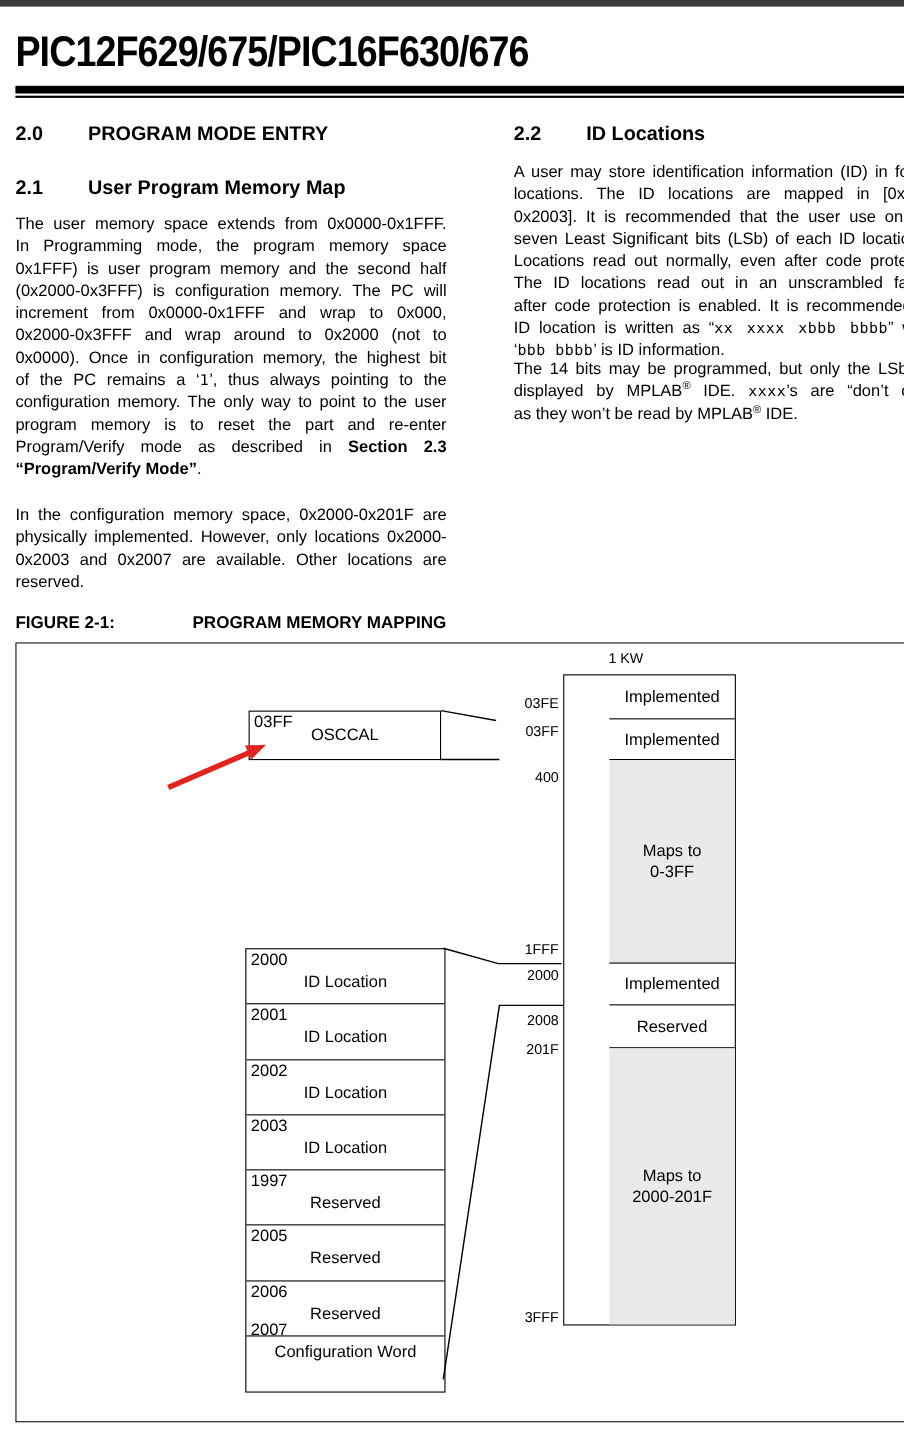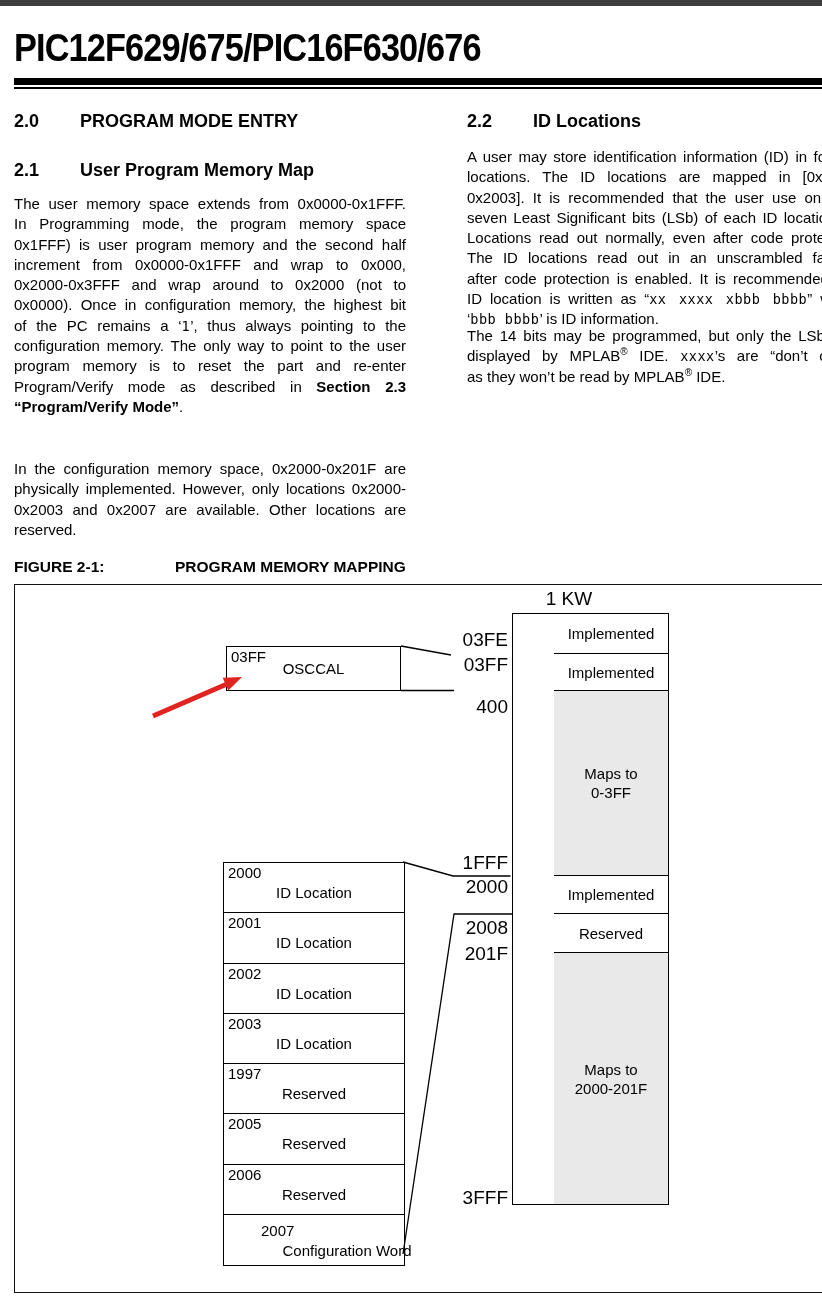--- a/index.html
+++ b/index.html
@@ -19,21 +19,21 @@
   .para{font-size:15px;}
   .line{line-height:20.3px;max-height:20.4px;overflow:hidden;text-align:justify;text-align-last:justify;}
   .line.last{text-align-last:left;}
   .seg-b{font-weight:bold;}
   .seg-m{font-family:"DejaVu Sans Mono",monospace;font-size:13.5px;letter-spacing:.5px;}
   .seg-s{font-size:10px;vertical-align:super;line-height:0;}
   
   .fig-head{left:14px;top:558px;font-size:15.5px;font-weight:bold;white-space:nowrap;height:20px;}
   .fig-head .h-title{position:absolute;left:161px;top:0;}
   .figure{left:14px;top:584px;width:830px;height:709px;border:1.5px solid #111;box-sizing:border-box;background:#fff;}
-  .figure .lbl{position:absolute;font-size:19px;line-height:18px;white-space:nowrap;}
+  .figure .lbl{position:absolute;font-size:13px;line-height:18px;white-space:nowrap;}
   .addr-lbl{width:100px;left:393px;text-align:right;}
   .memcol{position:absolute;left:497px;top:28px;width:114px;height:590px;border:1.5px solid #000;padding-left:41px;}
   .memrow{box-sizing:border-box;border-bottom:1.5px solid #000;display:flex;flex-direction:column;
           align-items:center;justify-content:center;font-size:15px;line-height:19px;text-align:center;}
   .memrow:last-child{border-bottom:none;}
   .osccal{position:absolute;left:211px;top:61px;width:175px;height:45px;border:1.5px solid #000;box-sizing:border-box;}
   .box-addr{position:absolute;left:4px;top:1px;font-size:15px;}
   .osccal-name{position:absolute;left:0;top:13px;width:100%;text-align:center;font-size:15px;}
   .stack{position:absolute;left:208px;top:277px;width:180px;height:402px;border:1.5px solid #000;}
   .mem-box{position:absolute;left:0;width:100%;height:50.25px;box-sizing:border-box;border-bottom:1.5px solid #000;}
@@ -55,20 +55,21 @@
   <span class="h-title">PROGRAM MODE ENTRY</span>
 </div>
 <div class="abs sec-head" style="left:14px;top:160px;width:392px;">
   <span>2.1</span>
   <span class="h-title">User Program Memory Map</span>
 </div>
 <div class="abs para" style="left:14px;top:194px;width:392px;">
     <div class="line"><span class="seg-t">The user memory space extends from 0x0000-0x1FFF.</span></div>
     <div class="line"><span class="seg-t">In Programming mode, the program memory space</span></div>
     <div class="line"><span class="seg-t">0x1FFF) is user program memory and the second half</span></div>
+    <div class="line"><span class="seg-t">(0x2000-0x3FFF) is configuration memory. The PC will</span></div>
     <div class="line"><span class="seg-t">increment from 0x0000-0x1FFF and wrap to 0x000,</span></div>
     <div class="line"><span class="seg-t">0x2000-0x3FFF and wrap around to 0x2000 (not to</span></div>
     <div class="line"><span class="seg-t">0x0000). Once in configuration memory, the highest bit</span></div>
     <div class="line"><span class="seg-t">of the PC remains a ‘</span><span class="seg-m">1</span><span class="seg-t">’, thus always pointing to the</span></div>
     <div class="line"><span class="seg-t">configuration memory. The only way to point to the user</span></div>
     <div class="line"><span class="seg-t">program memory is to reset the part and re-enter</span></div>
     <div class="line"><span class="seg-t">Program/Verify mode as described in </span><span class="seg-b">Section 2.3</span></div>
     <div class="line last"><span class="seg-b">“Program/Verify Mode”</span><span class="seg-t">.</span></div>
   </div>
 <div class="abs para" style="left:14px;top:459px;width:392px;">
@@ -167,21 +168,21 @@
         <div class="mem-name">Reserved</div>
       </div>
       <div class="mem-box" style="top: 251.25px;">
         <span class="mem-addr">2005</span>
         <div class="mem-name">Reserved</div>
       </div>
       <div class="mem-box" style="top: 301.5px;">
         <span class="mem-addr">2006</span>
         <div class="mem-name">Reserved</div>
       </div>
-      <div class="mem-box" style="top: 358px; margin-left: 33px;">
+      <div class="mem-box" style="top: 337px;">
         <span class="mem-addr">2007</span>
         <div class="mem-name">Configuration Word</div>
       </div>
     </div>
 
   <svg class="overlay" width="830" height="708" viewBox="0 0 830 708">
     <polyline points="386,61 436,70" fill="none" stroke="#000" stroke-width="1.3"></polyline>
     <polyline points="386,105.5 439,105.5" fill="none" stroke="#000" stroke-width="1.3"></polyline>
     <polyline points="388,277 438,291 495.5,291" fill="none" stroke="#000" stroke-width="1.3"></polyline>
     <polyline points="497,329 439,329 388,669" fill="none" stroke="#000" stroke-width="1.3"></polyline>

